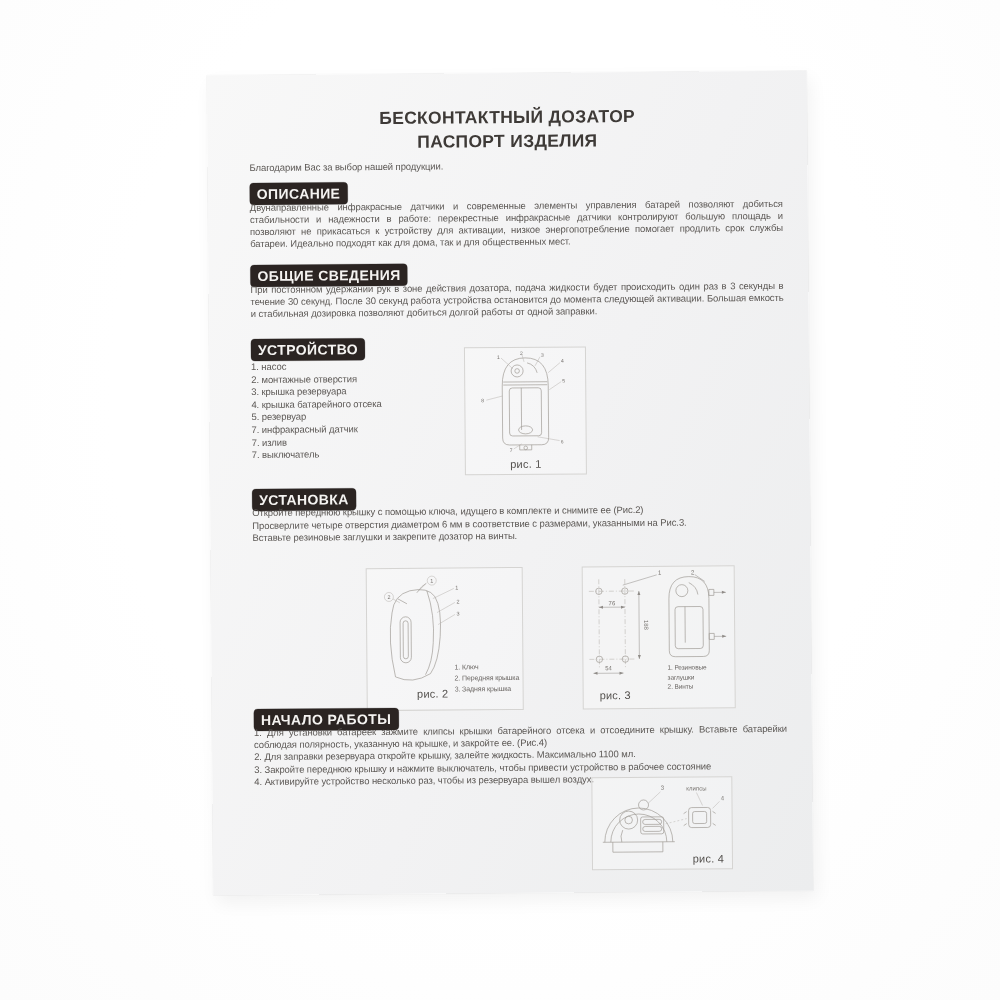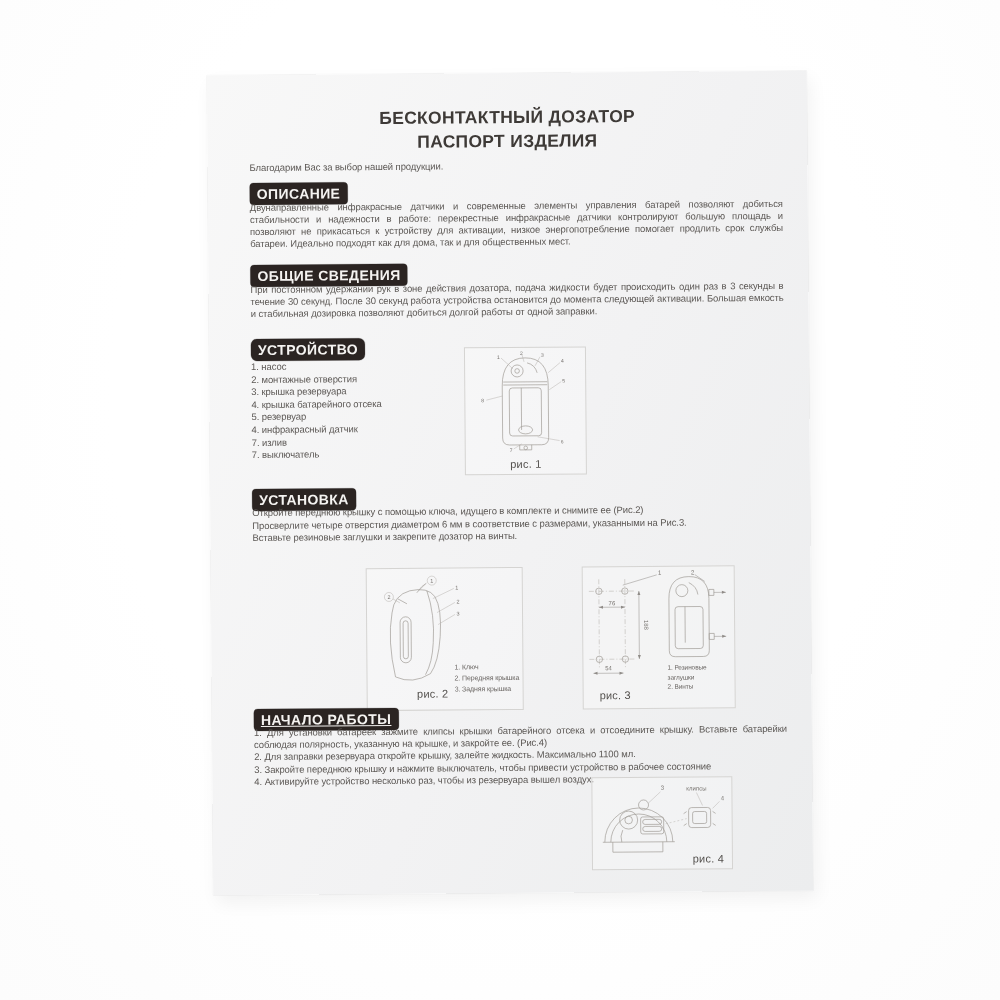--- a/index.html
+++ b/index.html
@@ -52,28 +52,28 @@
   <div class="title t2">ПАСПОРТ ИЗДЕЛИЯ</div>
 
   <div class="body-text intro">Благодарим Вас за выбор нашей продукции.</div>
 
   <div class="badge" style="top:108px;">ОПИСАНИЕ</div>
   <div class="body-text para" style="top:127px;">Двунаправленные инфракрасные датчики и современные элементы управления батарей позволяют добиться стабильности и надежности в работе: перекрестные инфракрасные датчики контролируют большую площадь и позволяют не прикасаться к устройству для активации, низкое энергопотребление  помогает продлить срок службы батареи. Идеально подходят как для дома, так и для общественных мест.</div>
 
   <div class="badge" style="top:190px;">ОБЩИЕ СВЕДЕНИЯ</div>
   <div class="body-text para" style="top:209px;">При постоянном удержании рук в зоне действия дозатора, подача жидкости будет происходить один раз в 3 секунды в течение 30 секунд. После 30 секунд работа устройства остановится до момента следующей активации. Большая емкость и стабильная дозировка позволяют добиться долгой работы от одной заправки.</div>
 
-  <div class="badge" style="top:264px;border-radius:6px;">УСТРОЙСТВО</div>
+  <div class="badge" style="top:264px;">УСТРОЙСТВО</div>
   <div class="body-text list" style="top:286px;">
     <div>1. насос</div>
     <div>2. монтажные отверстия</div>
     <div>3. крышка резервуара</div>
     <div>4. крышка батарейного отсека</div>
     <div>5. резервуар</div>
-    <div>4. инфракрасный датчик</div>
+    <div>7. инфракрасный датчик</div>
     <div>7. излив</div>
     <div>7. выключатель</div>
   </div>
 
   <div class="figure" style="left:255px;top:274px;width:120px;height:126px;">
     <svg width="120" height="106" viewBox="0 0 120 106">
       <g stroke="#a09c97" fill="none" stroke-width="0.7">
         <path d="M37,90 L37,38 Q37,10 60,10 Q83,10 83,38 L83,90 Q83,97 76,97 L44,97 Q37,97 37,90 Z"></path>
         <path d="M38,34 L82,34 M38,37 L82,37"></path>
         <circle cx="52" cy="23" r="6"></circle>
@@ -205,21 +205,21 @@
         <text x="110" y="8">2</text>
       </g>
     </svg>
     <div class="fig-legend small" style="left:84px;top:96px;">
       <div>1. Резиновые заглушки</div>
       <div>2. Винты</div>
     </div>
     <div class="fig-caption" style="left:16px;bottom:7px;text-align:center;">рис. 3</div>
   </div>
 
-  <div class="badge" style="top:634px;text-decoration:underline;">НАЧАЛО РАБОТЫ</div>
+  <div class="badge" style="top:634px;">НАЧАЛО РАБОТЫ</div>
   <div class="body-text para startup" style="top:652px;">
     <div>1. Для установки батареек зажмите клипсы крышки батарейного отсека и отсоедините крышку. Вставьте батарейки соблюдая полярность, указанную на крышке, и закройте ее. (Рис.4)</div>
     <div>2. Для заправки резервуара откройте крышку, залейте жидкость. Максимально 1100 мл.</div>
     <div>3. Закройте переднюю крышку и нажмите выключатель, чтобы привести устройство в рабочее состояние</div>
     <div>4. Активируйте устройство несколько раз, чтобы из резервуара вышел воздух.</div>
   </div>
 
   <div class="figure" style="left:379px;top:705px;width:139px;height:91px;">
     <svg width="139" height="78" viewBox="0 0 139 78">
       <g stroke="#a09c97" fill="none" stroke-width="0.7">

